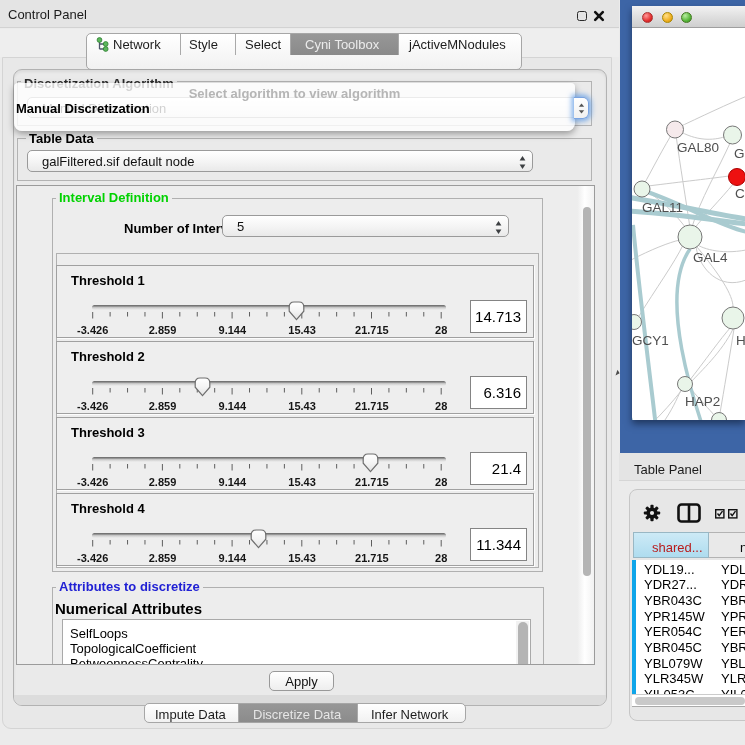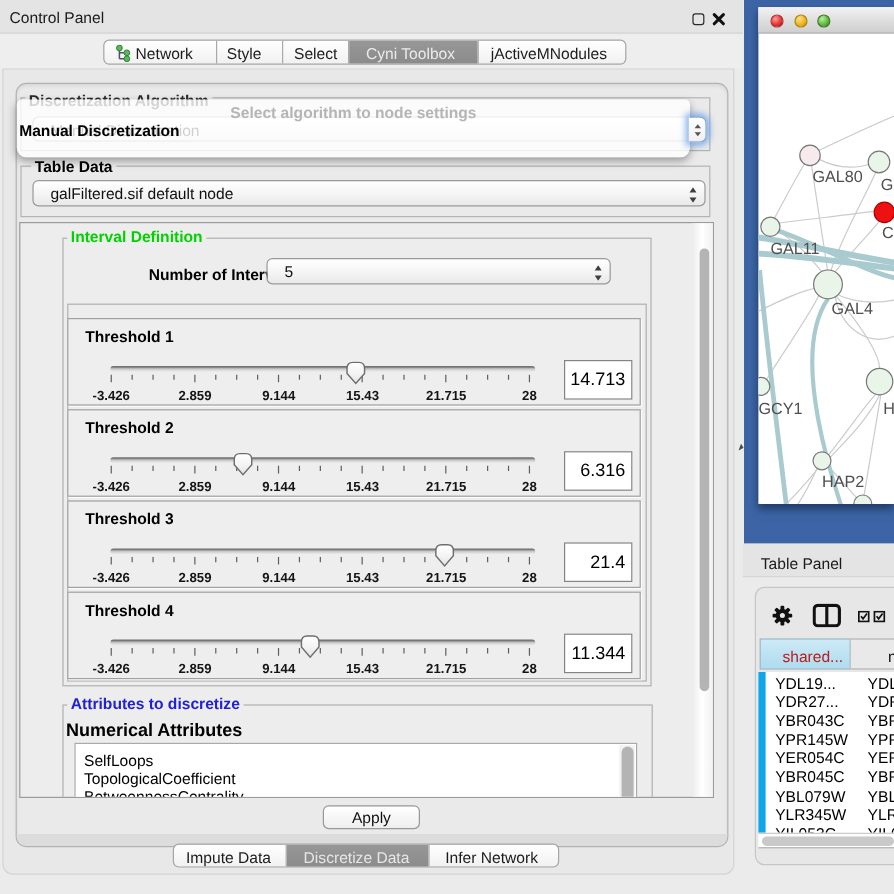--- a/index.html
+++ b/index.html
@@ -15,51 +15,51 @@
 #outerpanel { left:2px; top:57px; width:610px; height:672px; background:#e8e8e8; border:1px solid #d4d4d4; border-radius:0 0 9px 9px; }
 #innerpanel { left:13px; top:69px; width:594px; height:637px; background:#eaeaea; border:1px solid #b2b2b2; border-radius:9px; box-shadow:inset 0 2px 3px rgba(0,0,0,0.07); }
 #innerbottom { left:14px; top:695px; width:592px; height:10px; background:#dcdcdc; border-radius:0 0 8px 8px; }
 
 .group { position:absolute; border:1px solid #b3b3b3; }
 .gtitle { position:absolute; font-size:13px; font-weight:bold; padding:0 3px; white-space:nowrap; }
 
 .combo { position:absolute; border:1px solid #9a9a9a; border-radius:5px; background:linear-gradient(180deg,#ffffff 0%,#f4f4f4 55%,#e9e9e9 100%); font-size:13px; color:#111; }
 .combo .ct { position:absolute; left:14px; top:3px; }
 
-#seg { left:86px; top:33px; width:436px; height:21px; border:1px solid #a6a6a6; border-radius:5px; background:linear-gradient(180deg,#ffffff,#f1f1f1); overflow:hidden; }
+#seg { left:86px; top:33px; width:436px; height:37px; border:1px solid #a6a6a6; border-radius:5px; background:linear-gradient(180deg,#ffffff,#f1f1f1); overflow:hidden; }
 .segdiv { position:absolute; top:0; width:1px; height:21px; background:#a9a9a9; }
 #segsel { position:absolute; left:204px; top:0; width:107px; height:21px; background:linear-gradient(180deg,#979797,#8a8a8a); }
 .segtxt { position:absolute; top:3px; font-size:13px; color:#1c1c1c; white-space:nowrap; }
 
 #scrollpane { left:16px; top:185px; width:579px; height:480px; border:1px solid #9b9b9b; background:#ededed; overflow:hidden; }
 
 .tpanel { position:absolute; left:56px; width:478px; height:73px; background:#eeeeee; border:1px solid #a0a0a0; box-shadow:1px 1px 0 rgba(255,255,255,0.8); }
 .tname { position:absolute; left:14px; top:7px; font-size:13px; font-weight:bold; color:#000; }
 .groove { position:absolute; left:35px; top:39px; width:354px; height:5px; border-radius:2.5px; background:linear-gradient(180deg,#6e6e6e 0%,#7a7a7a 20%,#c2c2c2 45%,#dedede 75%,#eeeeee 100%); }
 .tfield { position:absolute; left:413px; top:34px; width:57px; height:33px; background:#ffffff; border:1px solid #848484; font-size:15px; color:#000; text-align:right; padding:7px 5px 0 0; }
 .ticklbl { position:absolute; top:57.5px; font-size:11px; font-weight:bold; color:#151515; transform:translateX(-50%); }
 
 #vsb-track { left:577px; top:186px; width:17px; height:478px; background:linear-gradient(90deg,#ececec,#ffffff 45%,#f2f2f2); }
 #vsb-thumb { left:583px; top:207px; width:8px; height:369px; background:#b4b4b4; border-radius:4px; }
 
-#applybtn { left:269px; top:671px; width:81px; height:20px; border:1px solid #999999; border-radius:5px; background:linear-gradient(180deg,#ffffff,#eeeeee); font-size:13px; color:#111; text-align:center; padding-top:2px; }
+#applybtn { left:269px; top:671px; width:65px; height:20px; border:1px solid #999999; border-radius:5px; background:linear-gradient(180deg,#ffffff,#eeeeee); font-size:13px; color:#111; text-align:center; padding-top:2px; }
 
 #bseg { left:144px; top:703px; width:322px; height:20px; border:1px solid #a6a6a6; border-radius:5px; background:linear-gradient(180deg,#ffffff,#f1f1f1); overflow:hidden; }
 #bsegsel { position:absolute; left:94px; top:0; width:118px; height:20px; background:linear-gradient(180deg,#979797,#8a8a8a); }
 
 #popup { left:14px; top:83px; width:561px; height:47.5px; background:rgba(255,255,255,0.80); border-radius:4px 4px 8px 8px; box-shadow:0 3px 7px rgba(0,0,0,0.35); }
 
 #bluezone { left:620px; top:0; width:125px; height:453px; background:#3d65a6; }
 #netwin { left:632px; top:6px; width:113px; height:414px; background:#ffffff; box-shadow:0 4px 7px rgba(10,20,40,0.55); }
 #nettitle { position:absolute; left:0; top:0; width:113px; height:22px; background:linear-gradient(180deg,#f2f2f2 0%,#dcdcdc 60%,#cfcfcf 100%); border-bottom:1px solid #9f9f9f; }
 .light { position:absolute; top:5.5px; width:11px; height:11px; border-radius:50%; }
 #tablepanelbar { left:619px; top:453px; width:126px; height:28px; background:#e4e4e4; border-bottom:1px solid #d6d6d6; }
 #tpanelbody { left:619px; top:482px; width:126px; height:263px; background:#ebebeb; }
 #tpcard { left:629px; top:489px; width:130px; height:232px; background:#e7e7e7; border:1px solid #c6c6c6; border-radius:8px; }
-#tptable { left:632px; top:525px; width:113px; height:182px; background:#ffffff; border-left:6px solid #0ea5e9; overflow:hidden; }
+#tptable { left:632px; top:525px; width:113px; height:182px; background:#ffffff; border-left:4px solid #0ea5e9; overflow:hidden; }
 .trow { position:absolute; left:8px; font-size:13px; color:#000; white-space:nowrap; }
 .trow2 { position:absolute; left:85px; font-size:13px; color:#000; white-space:nowrap; }
 </style>
 </head>
 <body>
 
 <div class="abs" id="titlebar"></div>
 <div class="lbl" id="titletext">Control Panel</div>
 <div class="abs" style="left:577px;top:11px;width:10px;height:10px;border:1.6px solid #2a2a2a;border-radius:2.5px;"></div>
 <svg class="abs" style="left:593px;top:10px;" width="12" height="12" viewBox="0 0 12 12">
@@ -90,21 +90,21 @@
 </div>
 
 <div class="group" style="left:17px;top:81px;width:575px;height:45px;"></div>
 <div class="gtitle" style="left:21px;top:76px;color:#2a2a2a;background:#eaeaea;text-align:center;">Discretization Algorithm</div>
 <div class="combo" style="left:27px;top:97px;width:561px;height:21px;">
   <div class="ct">Manual Discretization</div>
 </div>
 
 <div class="group" style="left:17px;top:138px;width:575px;height:43px;"></div>
 <div class="gtitle" style="left:26px;top:131px;color:#000;background:#eaeaea;">Table Data</div>
-<div class="combo" style="left:27px;top:150px;width:561px;height:22px;">
+<div class="combo" style="left:27px;top:150px;width:506px;height:22px;">
   <div class="ct">galFiltered.sif default node</div>
   <svg style="position:absolute;right:6px;top:5px;" width="7" height="13" viewBox="0 0 7 13">
       <path d="M3.5 0 L6.4 4.4 H0.6 Z" fill="#3d4043"></path>
       <path d="M3.5 13 L6.4 8.6 H0.6 Z" fill="#3d4043"></path>
     </svg>
 </div>
 
 <div class="abs" id="scrollpane">
   
 </div>
@@ -329,21 +329,21 @@
 <div class="abs" id="bseg">
   <div id="bsegsel"></div>
   <div class="segdiv" style="left:93px;height:20px;"></div>
   <div class="segdiv" style="left:212px;height:20px;"></div>
   <div class="segtxt" style="left:10px;top:2.5px;">Impute Data</div>
   <div class="segtxt" style="left:108px;top:2.5px;color:#e6e6e6;">Discretize Data</div>
   <div class="segtxt" style="left:226px;top:2.5px;">Infer Network</div>
 </div>
 
 <div class="abs" id="popup">
-  <div class="lbl" style="left:0;top:3px;width:561px;text-align:center;font-size:13px;font-weight:bold;color:#b5b5b5;">Select algorithm to node settings</div>
+  <div class="lbl" style="left:0;top:3px;width:561px;text-align:center;font-size:13px;font-weight:bold;color:#b5b5b5;">Select algorithm to view algorithm</div>
   <div class="lbl bold" style="left:2px;top:17.5px;font-size:13px;color:#000;">Manual Discretization</div>
 </div>
 
 <div class="abs" style="left:574px;top:96.5px;width:14.5px;height:22px;border:1.2px solid #7aa4e2;border-left:none;border-radius:0 6px 6px 0;background:linear-gradient(180deg,#ffffff,#f0f0f0);box-shadow:0 0 5px 2.5px rgba(95,155,230,0.75);">
   <svg style="position:absolute;right:3px;top:5px;" width="7" height="11" viewBox="0 0 7 11">
       <path d="M3.5 0.5 L6.2 3.8 H0.8 Z" fill="#555"></path>
       <path d="M3.5 10.5 L6.2 7.2 H0.8 Z" fill="#555"></path>
     </svg>
 </div>
 

